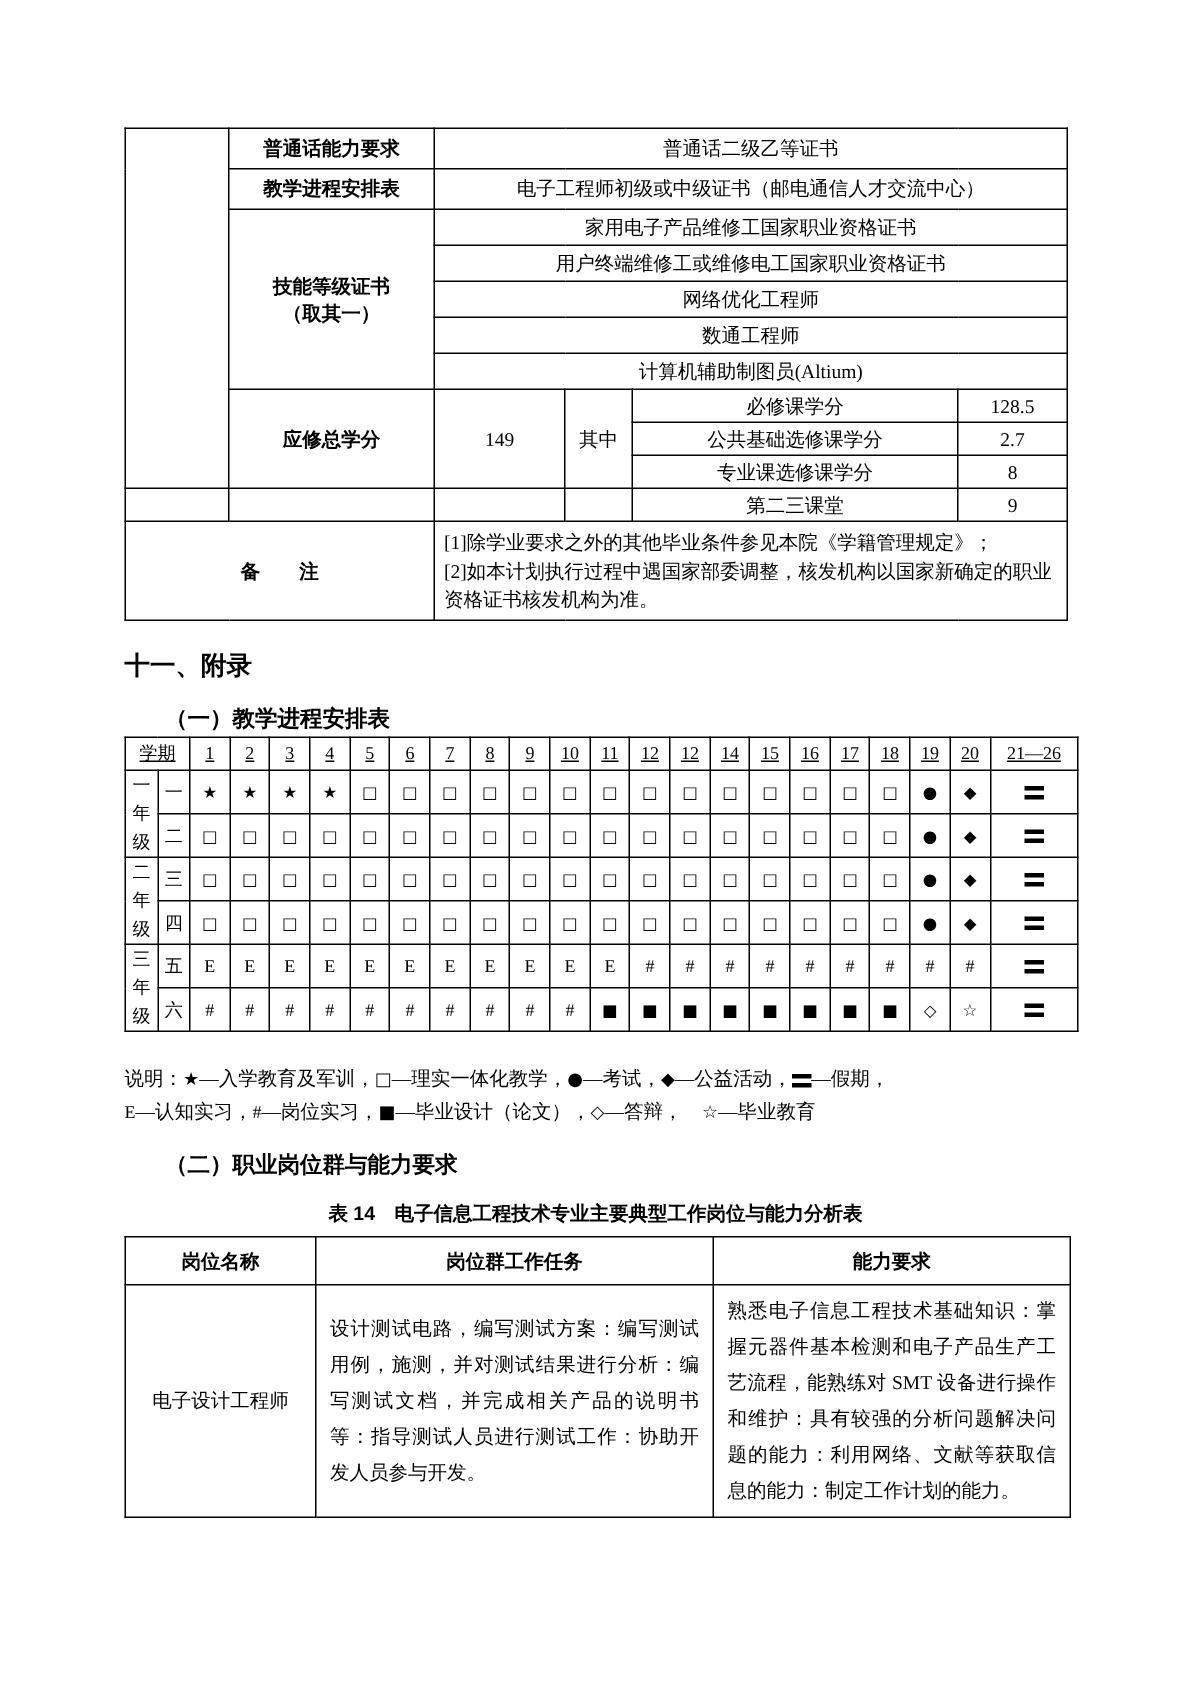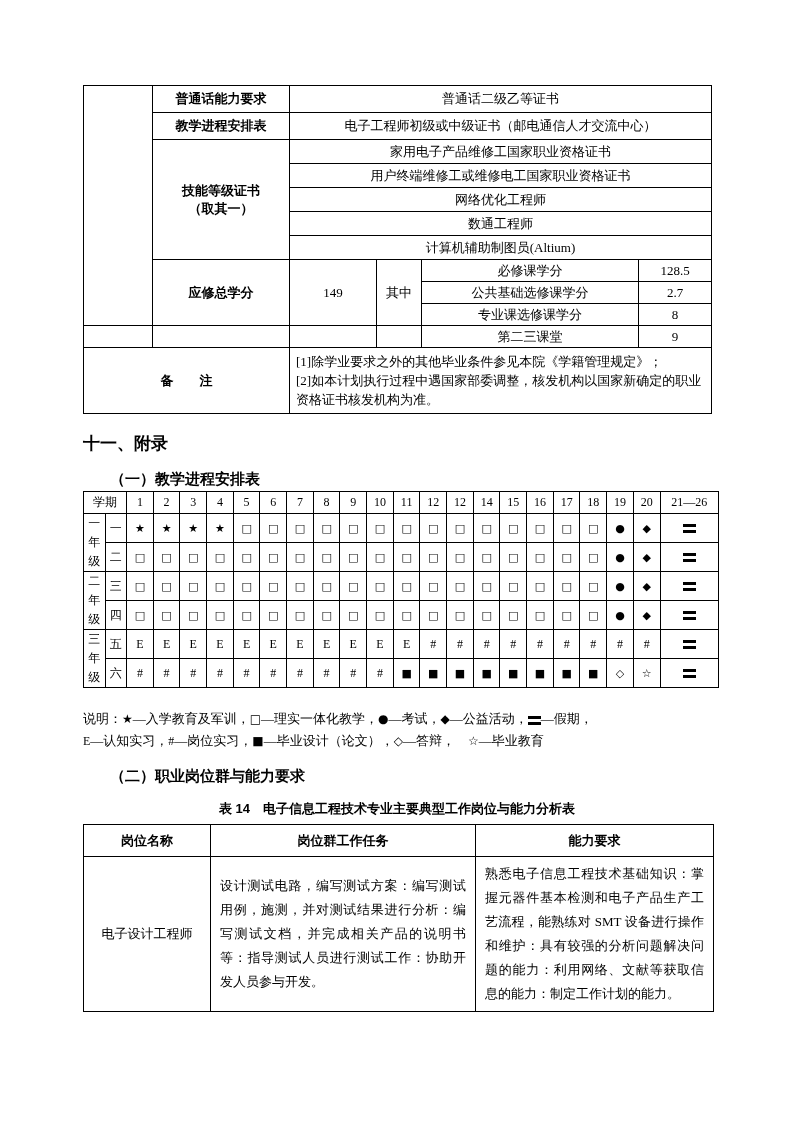--- a/index.html
+++ b/index.html
@@ -23,21 +23,21 @@
   .h1{font-family:"Liberation Sans","DejaVu Sans",sans-serif;font-weight:bold;
       font-size:17px;margin:18px 0 0 0;}
   .h2{font-family:"Liberation Sans","DejaVu Sans",sans-serif;font-weight:bold;
       font-size:15px;margin:15px 0 0 0;padding-left:27px;}
   .caption{font-family:"Liberation Sans","DejaVu Sans",sans-serif;font-weight:bold;
       font-size:13px;text-align:center;margin:14px 0 6px 0;width:628px;}
 
   
   .t13{width:636px;font-size:12px;margin-top:2px;}
   .t13 td{text-align:center;vertical-align:middle;padding:0;}
-  .t13 .hd td{height:21px;}
+  .t13 .hd td{height:21px;text-decoration:underline;}
   .t13 .dr td{height:28px;}
   .t13 .vert{white-space:pre-line;line-height:19px;font-size:12px;}
   .sym-glyph{font-family:"DejaVu Sans",sans-serif;font-size:11px;}
   .sym-text{font-family:"Liberation Serif","DejaVu Serif",serif;font-size:12px;}
   .dbar{display:inline-block;width:13px;height:9px;box-sizing:border-box;
         border-top:3px solid #000;border-bottom:3px solid #000;vertical-align:middle;}
 
   
   .legend{font-size:13px;line-height:21px;margin-top:20px;width:636px;}
   .legend .sym-glyph{font-size:12px;}

